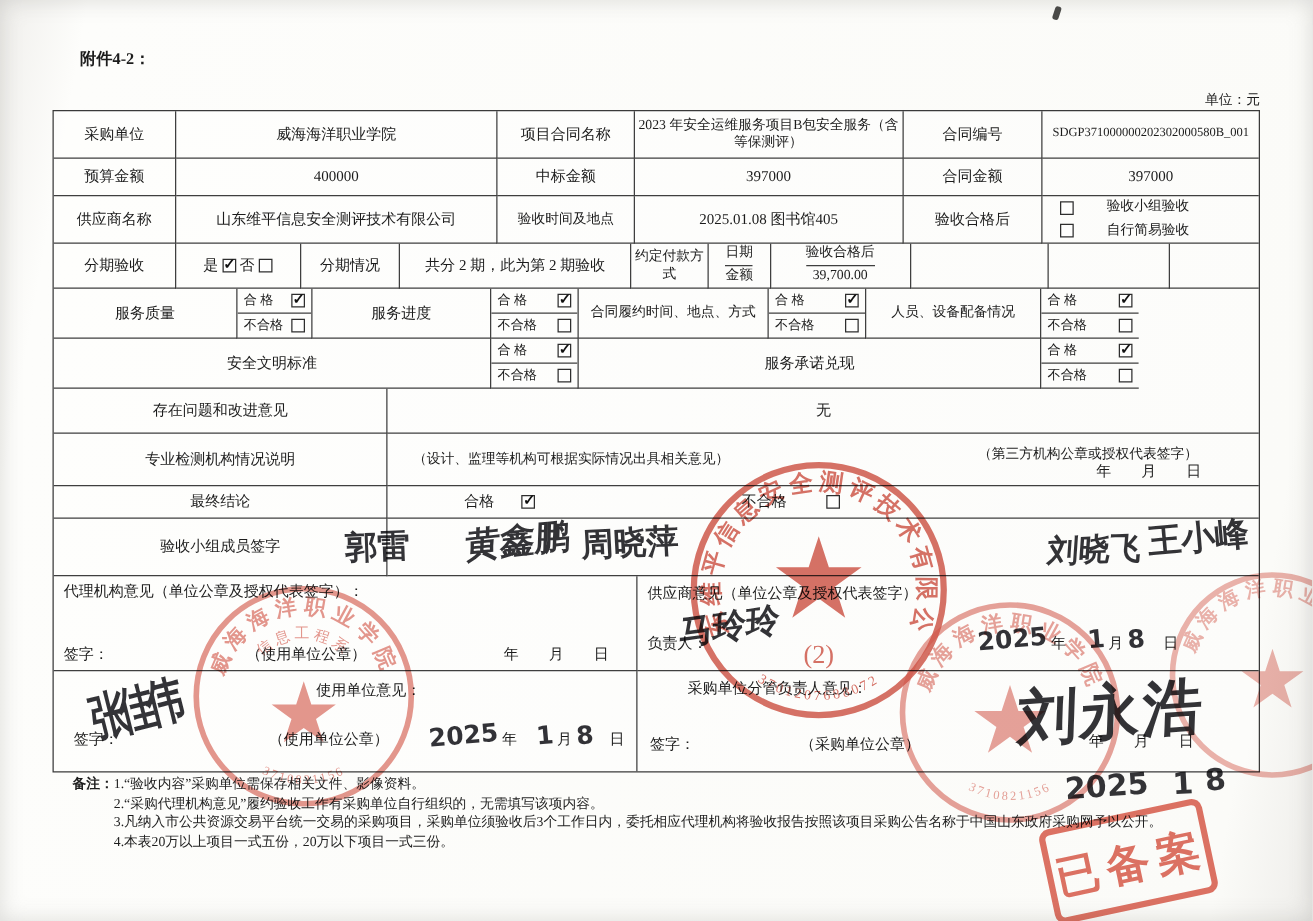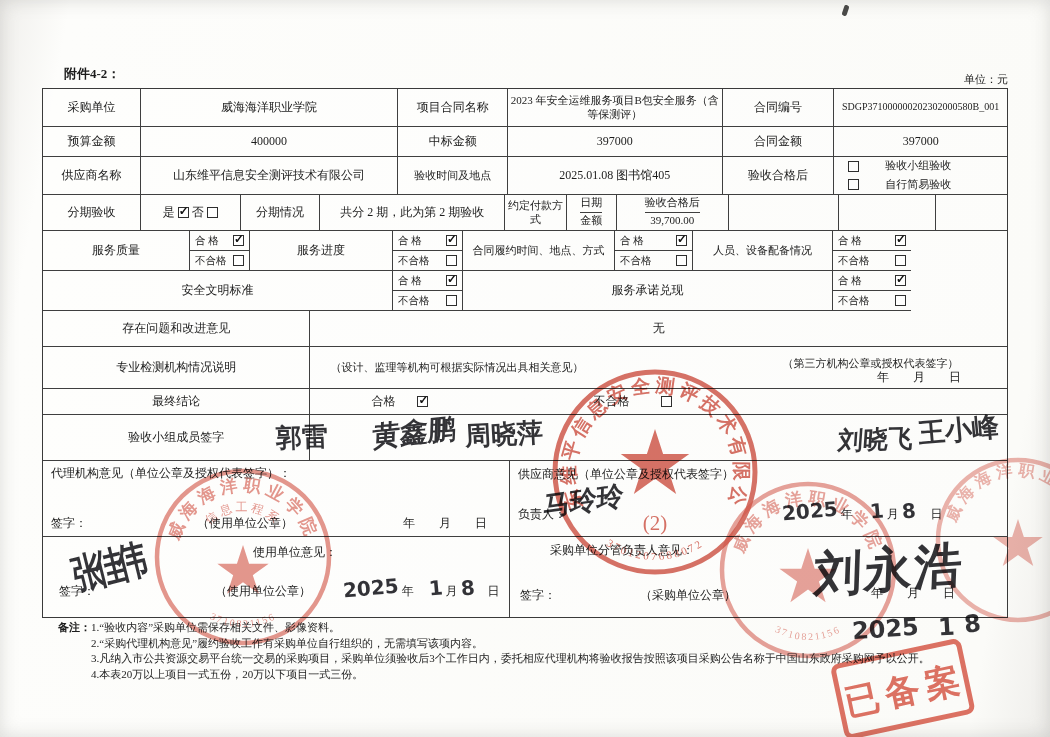--- a/index.html
+++ b/index.html
@@ -1,20 +1,20 @@
 <!DOCTYPE html>
 <html><head>
 <meta charset="utf-8">
 <style>
   html,body{margin:0;padding:0;background:#e9e8e5;}
   .sheet{position:relative;width:1050px;height:737px;overflow:hidden;
     background:linear-gradient(100deg,#f0efec,#fdfdfb 6%,#fbfbf8 93%,#eeedea);
     font-family:"Liberation Serif","DejaVu Serif",serif;color:#1c1c1c;
     box-shadow:inset 0 0 18px rgba(120,120,115,.25);}
-  .attachment{position:absolute;left:64px;top:38px;font-size:13px;font-weight:bold;margin-top:27px;}
+  .attachment{position:absolute;left:64px;top:38px;font-size:13px;font-weight:bold;}
   .title{position:absolute;left:42px;top:33px;width:966px;text-align:center;
     font-size:22px;font-weight:bold;letter-spacing:2px;}
   .unit{position:absolute;right:42px;top:72px;font-size:11px;text-align:right;}
   .artifact{position:absolute;left:843px;top:5px;width:5px;height:11px;background:#4a4a48;transform:rotate(18deg);border-radius:2px;}
 
   .tbl{position:absolute;left:42px;top:88px;width:966px;border:1.5px solid #3a3a3a;box-sizing:border-box;background:rgba(255,255,255,.35);}
   .row{display:flex;width:100%;}
   .c{box-sizing:border-box;border-right:1px solid #3f3f3f;border-bottom:1px solid #3f3f3f;
      display:flex;align-items:center;justify-content:center;text-align:center;
      font-size:12px;line-height:1.25;padding:1px 2px;overflow:hidden;}

